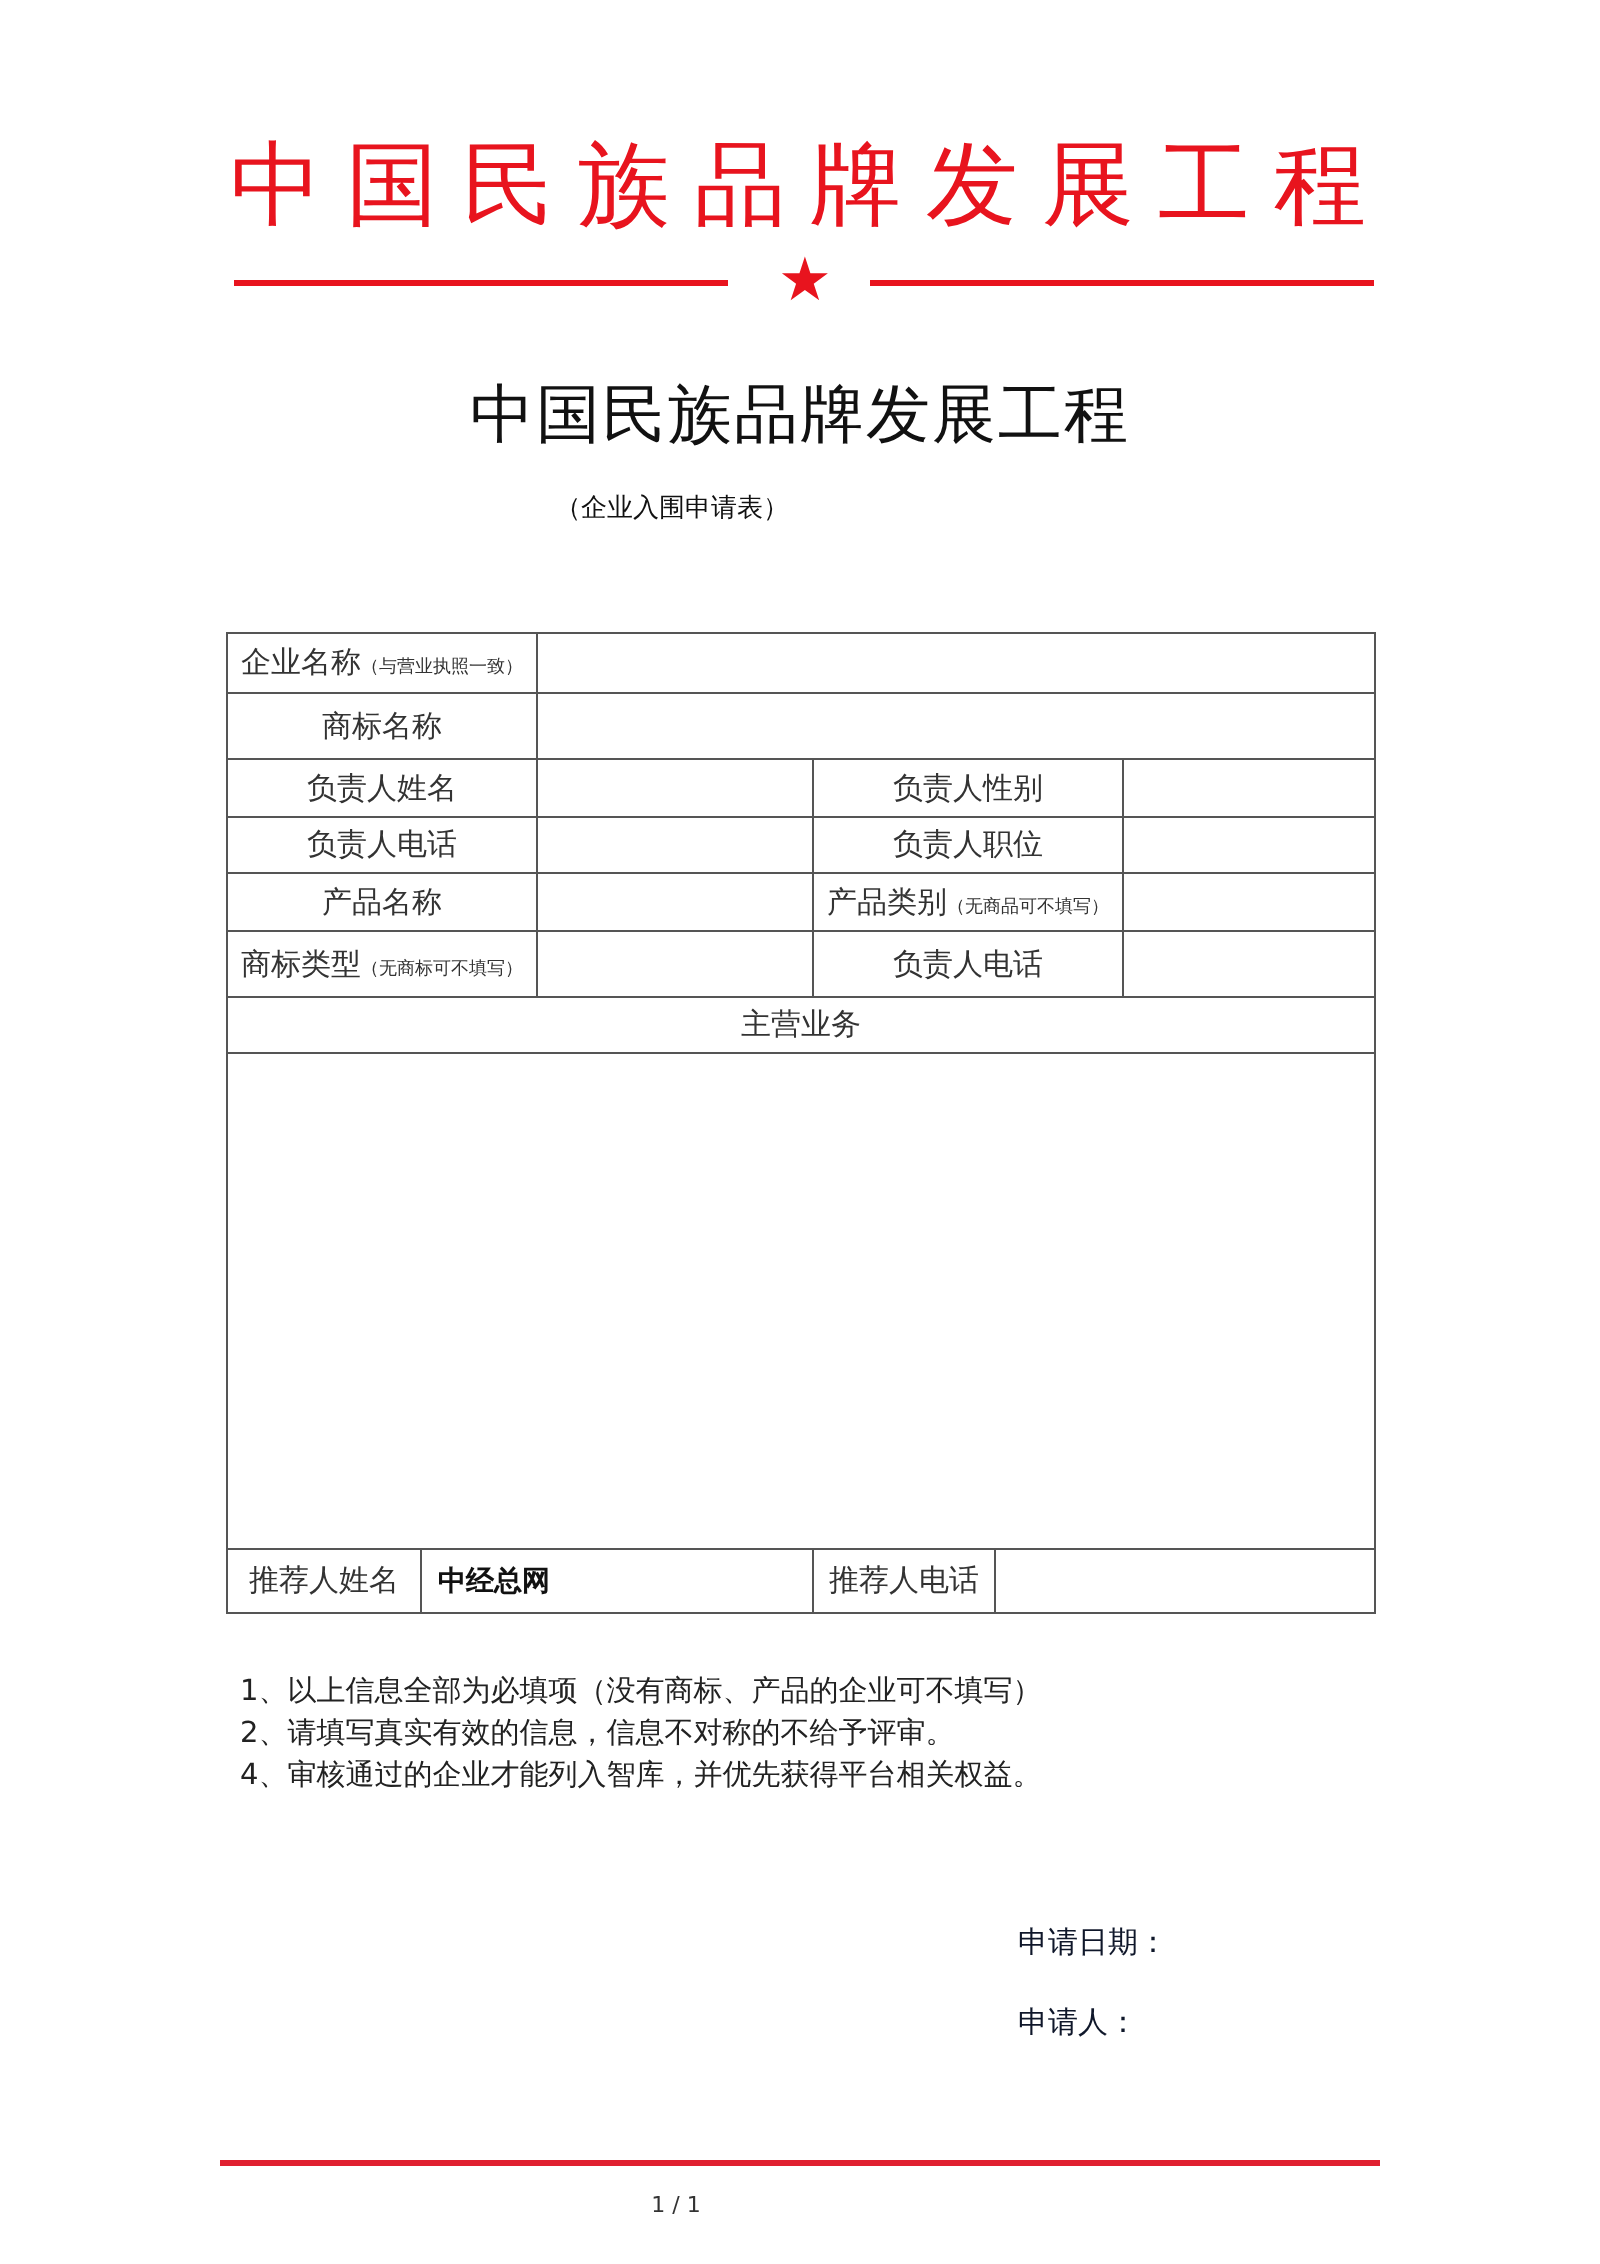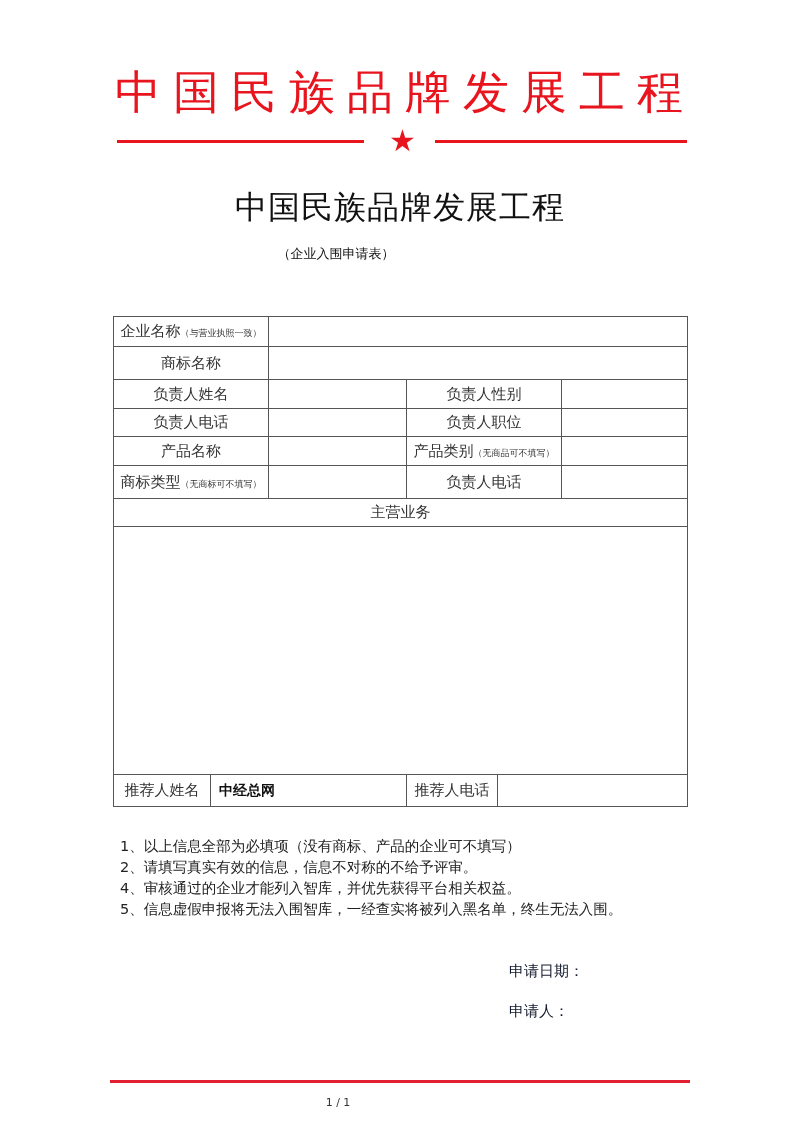--- a/index.html
+++ b/index.html
@@ -94,20 +94,19 @@
     <td>推荐人电话</td>
     <td colspan="2"></td>
   </tr>
 </tbody>
   </table>
 
 <div class="notes">
   <div>1、以上信息全部为必填项（没有商标、产品的企业可不填写）</div>
   <div>2、请填写真实有效的信息，信息不对称的不给予评审。</div>
   <div>4、审核通过的企业才能列入智库，并优先获得平台相关权益。</div>
-  <div>5、信息虚假申报将无法入围智库，一经查实将被列入黑名单，终生无法入围。</div>
 </div>
 
 <div class="sign" style="top:962px;">申请日期：</div>
 <div class="sign" style="top:1002px;">申请人：</div>
 
 <div class="footer-rule"></div>
 <div class="pageno">1 / 1</div>
 
 </body></html>

